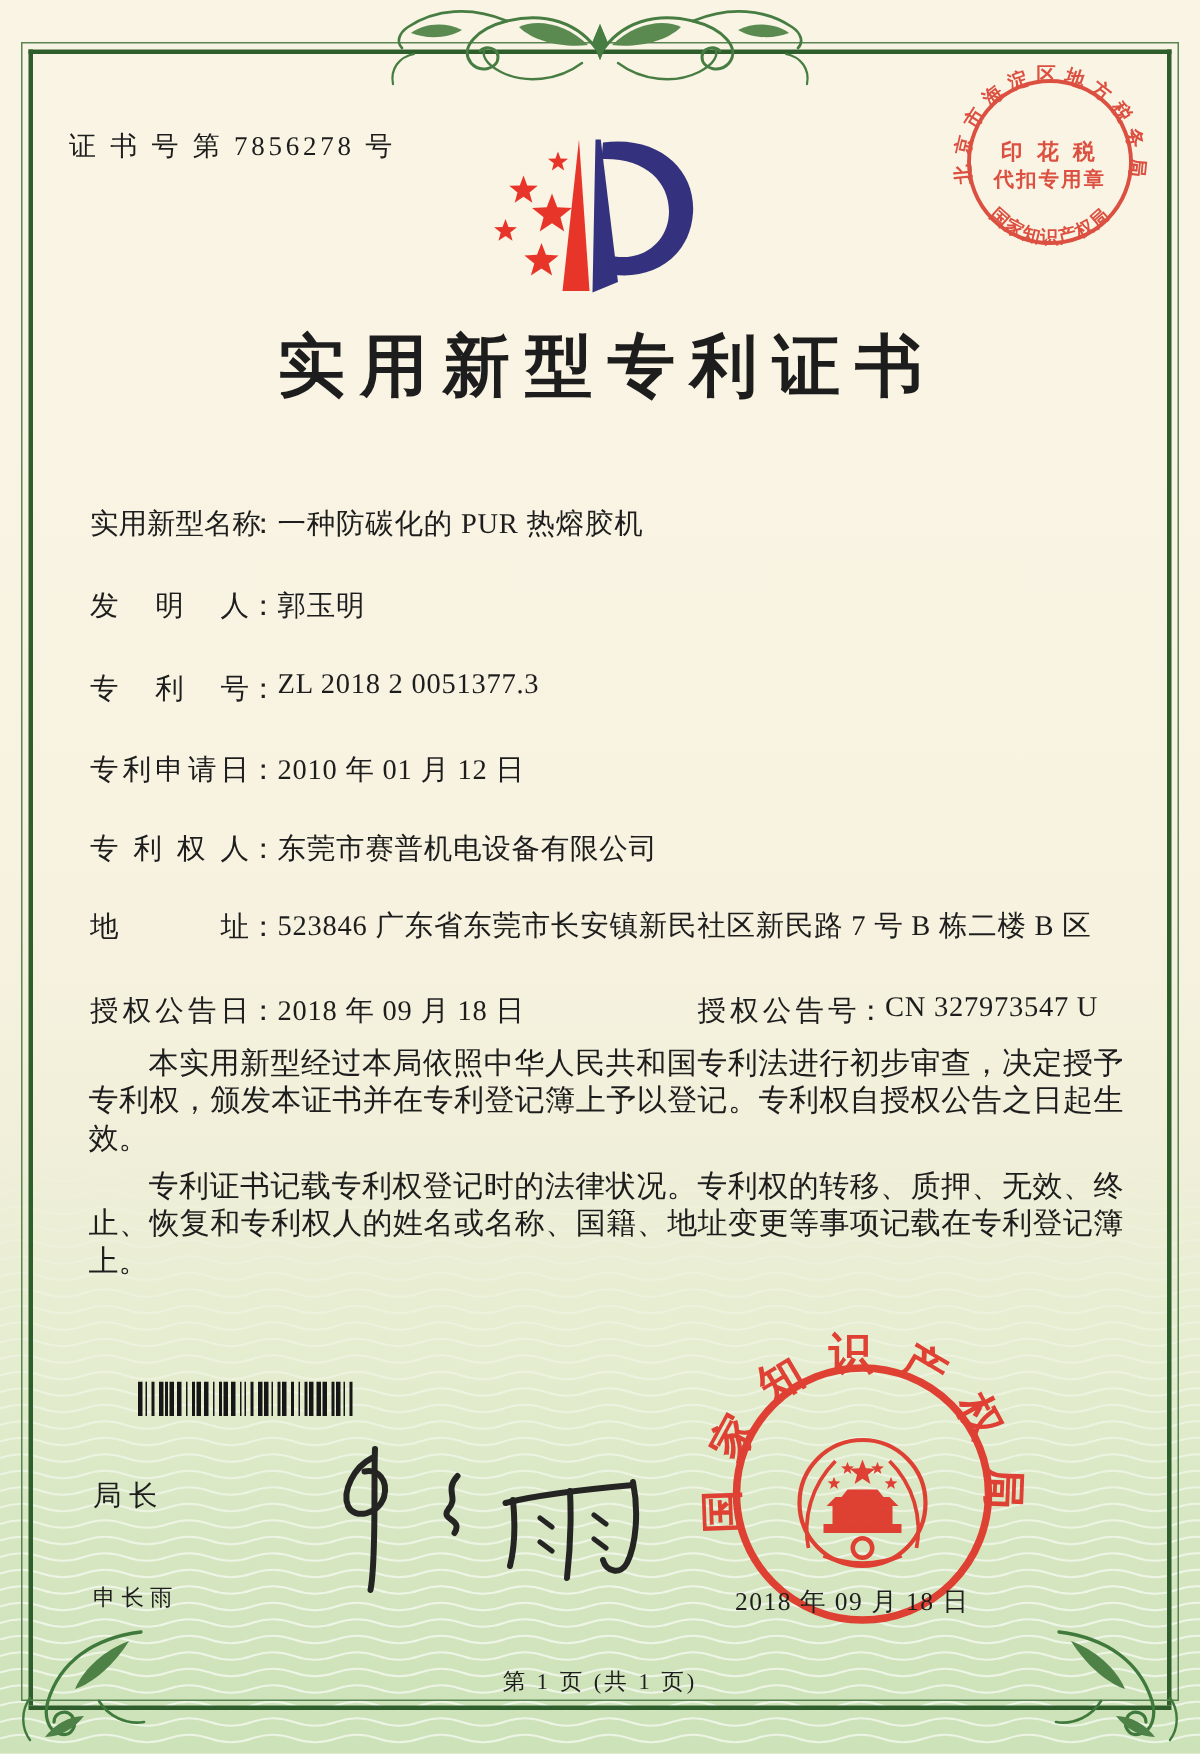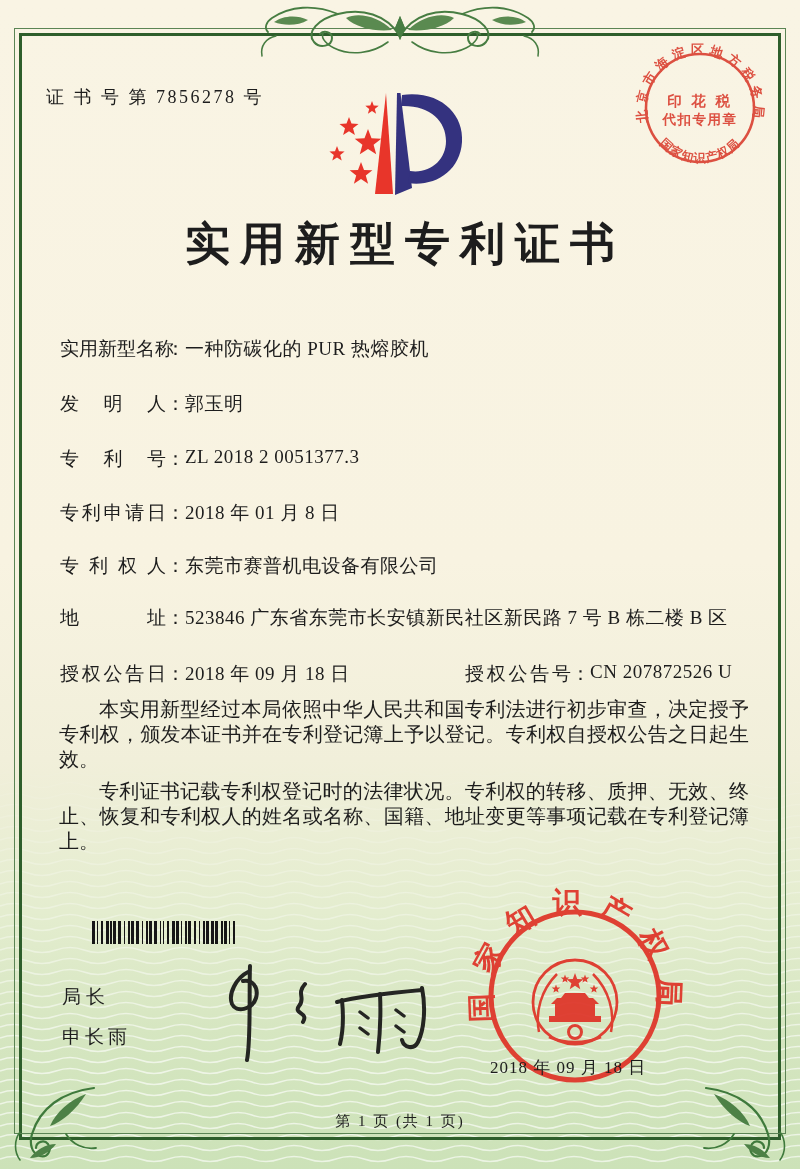--- a/index.html
+++ b/index.html
@@ -22,21 +22,21 @@
   .title{left:0;top:214px;width:100%;text-align:center;font-size:45px;font-weight:700;letter-spacing:10px;padding-left:10px;box-sizing:border-box;}
   .frow{left:60px;font-size:19px;white-space:nowrap;}
   .flabel{display:inline-block;width:106px;text-align:justify;text-align-last:justify;vertical-align:top;font-family:Liberation Serif, serif;}
   .fcolon{display:inline-block;vertical-align:top;}
   .fvalue{display:inline-block;vertical-align:top;letter-spacing:0.5px;}
   .fvalue.wrap{white-space:normal;width:562px;line-height:26px;}
   .grant-right{position:absolute;left:405px;top:0;white-space:nowrap;}
   .paras{left:59px;top:697px;width:690px;font-size:20px;line-height:25.2px;text-align:justify;}
   .paras p{margin:0 0 6px 0;text-indent:2em;}
   .director-title{left:62px;top:984px;font-size:19px;letter-spacing:5px;}
-  .director-name{left:62px;top:1024px;font-size:19px;letter-spacing:4px;}
+  .director-name{left:62px;top:1056px;font-size:15px;letter-spacing:4px;}
   .seal-date{left:490px;top:1056px;font-size:17px;letter-spacing:1px;z-index:6;}
   .footer{left:0;top:1112px;width:100%;text-align:center;font-size:15px;letter-spacing:2px;}
   .barcode{left:92px;top:921px;width:196px;height:23px;overflow:hidden;white-space:nowrap;font-size:0;}
   .barcode span{display:inline-block;height:100%;}
   svg{position:absolute;overflow:visible;}.z2{z-index:2}.z3{z-index:3}.z4{z-index:4}.z5{z-index:5}
 </style>
 </head>
 <body>
 
 <div class="page">
@@ -158,34 +158,34 @@
   <div class="abs frow z3" style="top:336px;">
     <span class="flabel">实用新型名称</span><span class="fcolon">：</span><span class="fvalue">一种防碳化的 PUR 热熔胶机</span>
   </div>
   <div class="abs frow z3" style="top:391px;">
     <span class="flabel">发明人</span><span class="fcolon">：</span><span class="fvalue">郭玉明</span>
   </div>
   <div class="abs frow z3" style="top:446px;">
     <span class="flabel">专利号</span><span class="fcolon">：</span><span class="fvalue">ZL 2018 2 0051377.3</span>
   </div>
   <div class="abs frow z3" style="top:500px;">
-    <span class="flabel">专利申请日</span><span class="fcolon">：</span><span class="fvalue">2018 年 01 月 8 日</span>
+    <span class="flabel">专利申请日</span><span class="fcolon">：</span><span class="fvalue">2010 年 01 月 12 日</span>
   </div>
   <div class="abs frow z3" style="top:553px;">
     <span class="flabel">专利权人</span><span class="fcolon">：</span><span class="fvalue">东莞市赛普机电设备有限公司</span>
   </div>
   <div class="abs frow z3" style="top:605px;">
     <span class="flabel">地址</span><span class="fcolon">：</span><span class="fvalue wrap">523846 广东省东莞市长安镇新民社区新民路 7 号 B 栋二楼 B 区</span>
   </div>
   <div class="abs frow z3" style="top:661px;width:690px;">
     <span>
       <span class="flabel">授权公告日</span><span class="fcolon">：</span><span class="fvalue">2018 年 09 月 18 日</span>
     </span>
     <span class="grant-right">
-      <span class="flabel">授权公告号</span><span class="fcolon">：</span><span class="fvalue">CN 207872526 U</span>
+      <span class="flabel">授权公告号</span><span class="fcolon">：</span><span class="fvalue">CN 327973547 U</span>
     </span>
   </div>
 
   <div class="abs paras z3">
     <p>本实用新型经过本局依照中华人民共和国专利法进行初步审查，决定授予专利权，颁发本证书并在专利登记簿上予以登记。专利权自授权公告之日起生效。</p>
     <p>专利证书记载专利权登记时的法律状况。专利权的转移、质押、无效、终止、恢复和专利权人的姓名或名称、国籍、地址变更等事项记载在专利登记簿上。</p>
   </div>
 
   <div class="abs barcode z3" id="barcode"><span style="width: 3px; background: rgb(22, 22, 22);"></span><span style="width: 1.5px; background: transparent;"></span><span style="width: 1.5px; background: rgb(22, 22, 22);"></span><span style="width: 3px; background: transparent;"></span><span style="width: 1.5px; background: rgb(22, 22, 22);"></span><span style="width: 3px; background: transparent;"></span><span style="width: 3px; background: rgb(22, 22, 22);"></span><span style="width: 1.5px; background: transparent;"></span><span style="width: 1.5px; background: rgb(22, 22, 22);"></span><span style="width: 1.5px; background: transparent;"></span><span style="width: 3px; background: rgb(22, 22, 22);"></span><span style="width: 1.5px; background: transparent;"></span><span style="width: 3px; background: rgb(22, 22, 22);"></span><span style="width: 3px; background: transparent;"></span><span style="width: 1.5px; background: rgb(22, 22, 22);"></span><span style="width: 3px; background: transparent;"></span><span style="width: 1.5px; background: rgb(22, 22, 22);"></span><span style="width: 1.5px; background: transparent;"></span><span style="width: 3px; background: rgb(22, 22, 22);"></span><span style="width: 1.5px; background: transparent;"></span><span style="width: 3px; background: rgb(22, 22, 22);"></span><span style="width: 3px; background: transparent;"></span><span style="width: 1.5px; background: rgb(22, 22, 22);"></span><span style="width: 3px; background: transparent;"></span><span style="width: 1.5px; background: rgb(22, 22, 22);"></span><span style="width: 1.5px; background: transparent;"></span><span style="width: 3px; background: rgb(22, 22, 22);"></span><span style="width: 1.5px; background: transparent;"></span><span style="width: 3px; background: rgb(22, 22, 22);"></span><span style="width: 3px; background: transparent;"></span><span style="width: 1.5px; background: rgb(22, 22, 22);"></span><span style="width: 1.5px; background: transparent;"></span><span style="width: 1.5px; background: rgb(22, 22, 22);"></span><span style="width: 3px; background: transparent;"></span><span style="width: 1.5px; background: rgb(22, 22, 22);"></span><span style="width: 3px; background: transparent;"></span><span style="width: 3px; background: rgb(22, 22, 22);"></span><span style="width: 1.5px; background: transparent;"></span><span style="width: 3px; background: rgb(22, 22, 22);"></span><span style="width: 1.5px; background: transparent;"></span><span style="width: 1.5px; background: rgb(22, 22, 22);"></span><span style="width: 3px; background: transparent;"></span><span style="width: 1.5px; background: rgb(22, 22, 22);"></span><span style="width: 1.5px; background: transparent;"></span><span style="width: 3px; background: rgb(22, 22, 22);"></span><span style="width: 3px; background: transparent;"></span><span style="width: 1.5px; background: rgb(22, 22, 22);"></span><span style="width: 3px; background: transparent;"></span><span style="width: 1.5px; background: rgb(22, 22, 22);"></span><span style="width: 3px; background: transparent;"></span><span style="width: 1.5px; background: rgb(22, 22, 22);"></span><span style="width: 1.5px; background: transparent;"></span><span style="width: 3px; background: rgb(22, 22, 22);"></span><span style="width: 1.5px; background: transparent;"></span><span style="width: 3px; background: rgb(22, 22, 22);"></span><span style="width: 1.5px; background: transparent;"></span><span style="width: 3px; background: rgb(22, 22, 22);"></span><span style="width: 3px; background: transparent;"></span><span style="width: 1.5px; background: rgb(22, 22, 22);"></span><span style="width: 1.5px; background: transparent;"></span><span style="width: 3px; background: rgb(22, 22, 22);"></span><span style="width: 1.5px; background: transparent;"></span><span style="width: 1.5px; background: rgb(22, 22, 22);"></span><span style="width: 3px; background: transparent;"></span><span style="width: 1.5px; background: rgb(22, 22, 22);"></span><span style="width: 3px; background: transparent;"></span></div>
 

